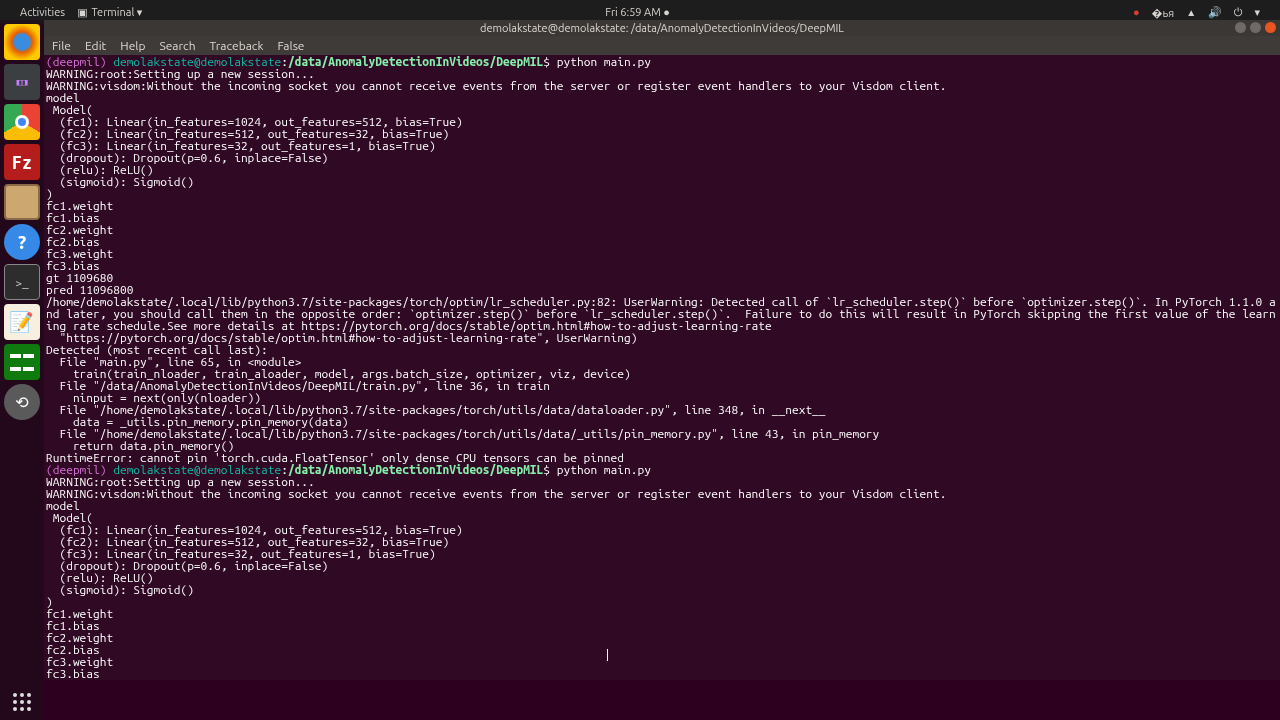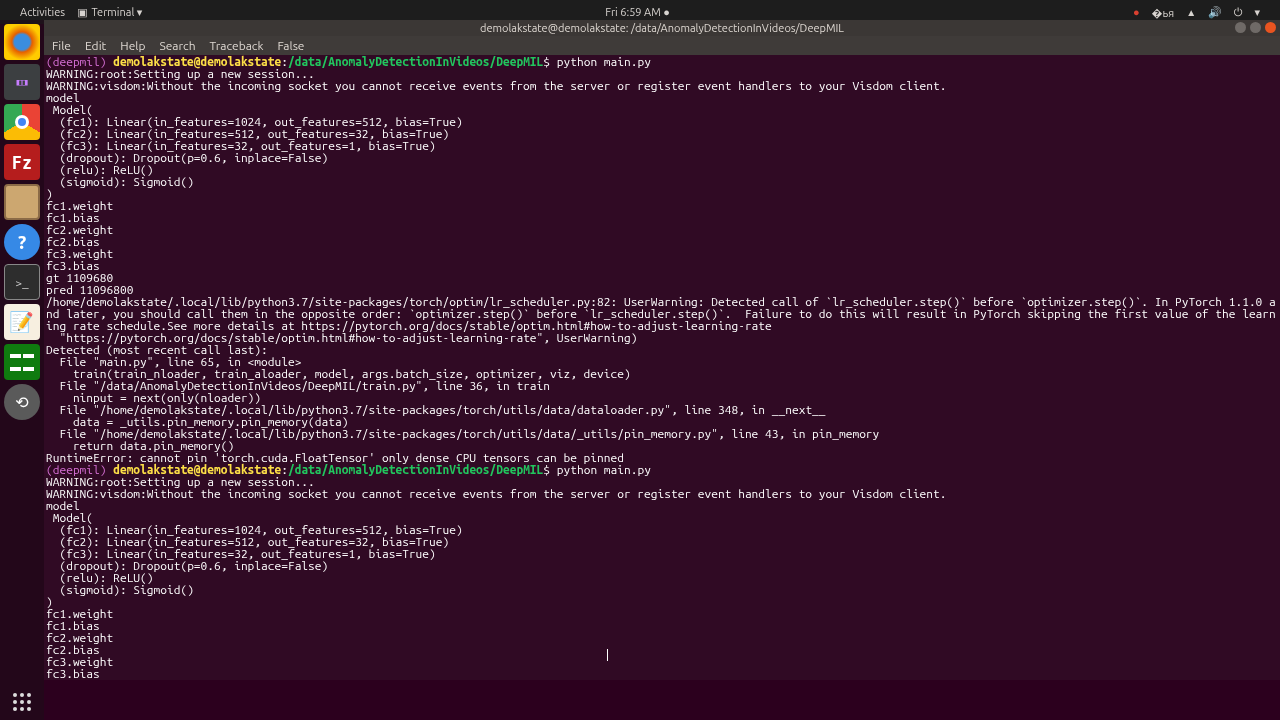--- a/index.html
+++ b/index.html
@@ -92,22 +92,22 @@
   padding: 1px 2px;
   font-size: 12px;
   line-height: 12px;
   color: #ffffff;
   white-space: pre-wrap;
   word-break: break-all;
   overflow: hidden;
   position: relative;
 }
 .prompt-env { color: #d670d6; margin-top: 12px; }
-.prompt-user { color: #fde047; font-weight: bold; margin-top: 28px; }
-.prompt-path { color: #22c55e; font-weight: bold; }
+.prompt-user { color: #14b8a6; font-weight: normal; margin-top: 28px; }
+.prompt-path { color: #86efac; font-weight: bold; }
 .cursor {
   display: inline-block;
   width: 6px; height: 11px;
   background: #ffffff;
   vertical-align: text-bottom;
 }
 .text-cursor {
   position: absolute;
   width: 1px; height: 12px;
   background: #fff;

